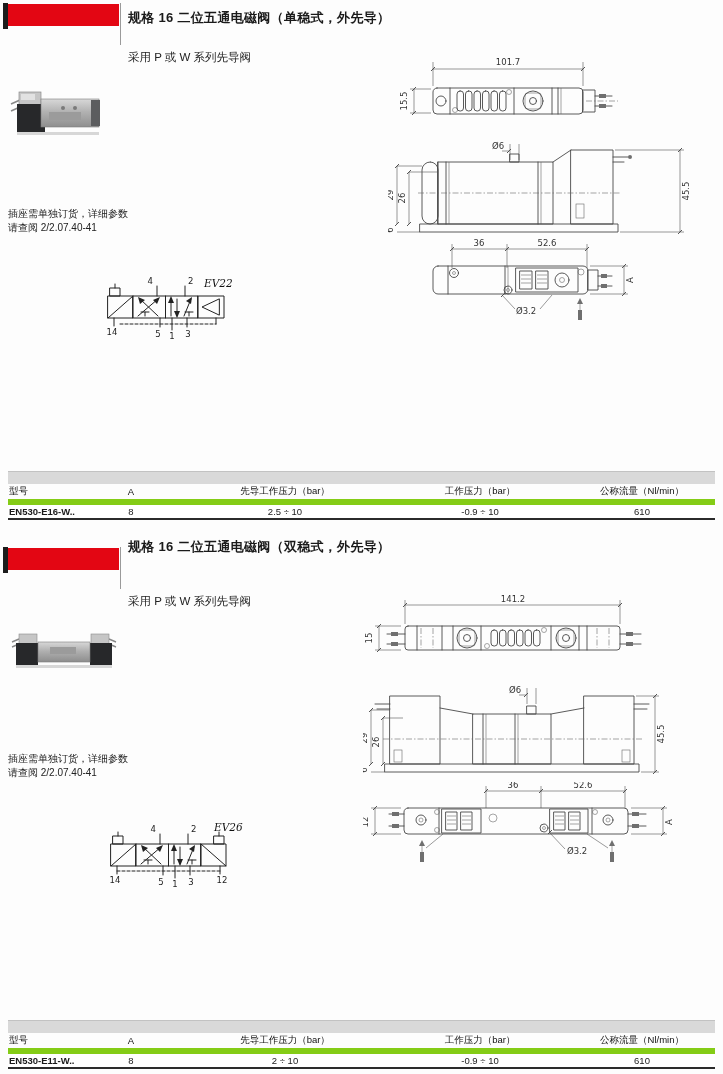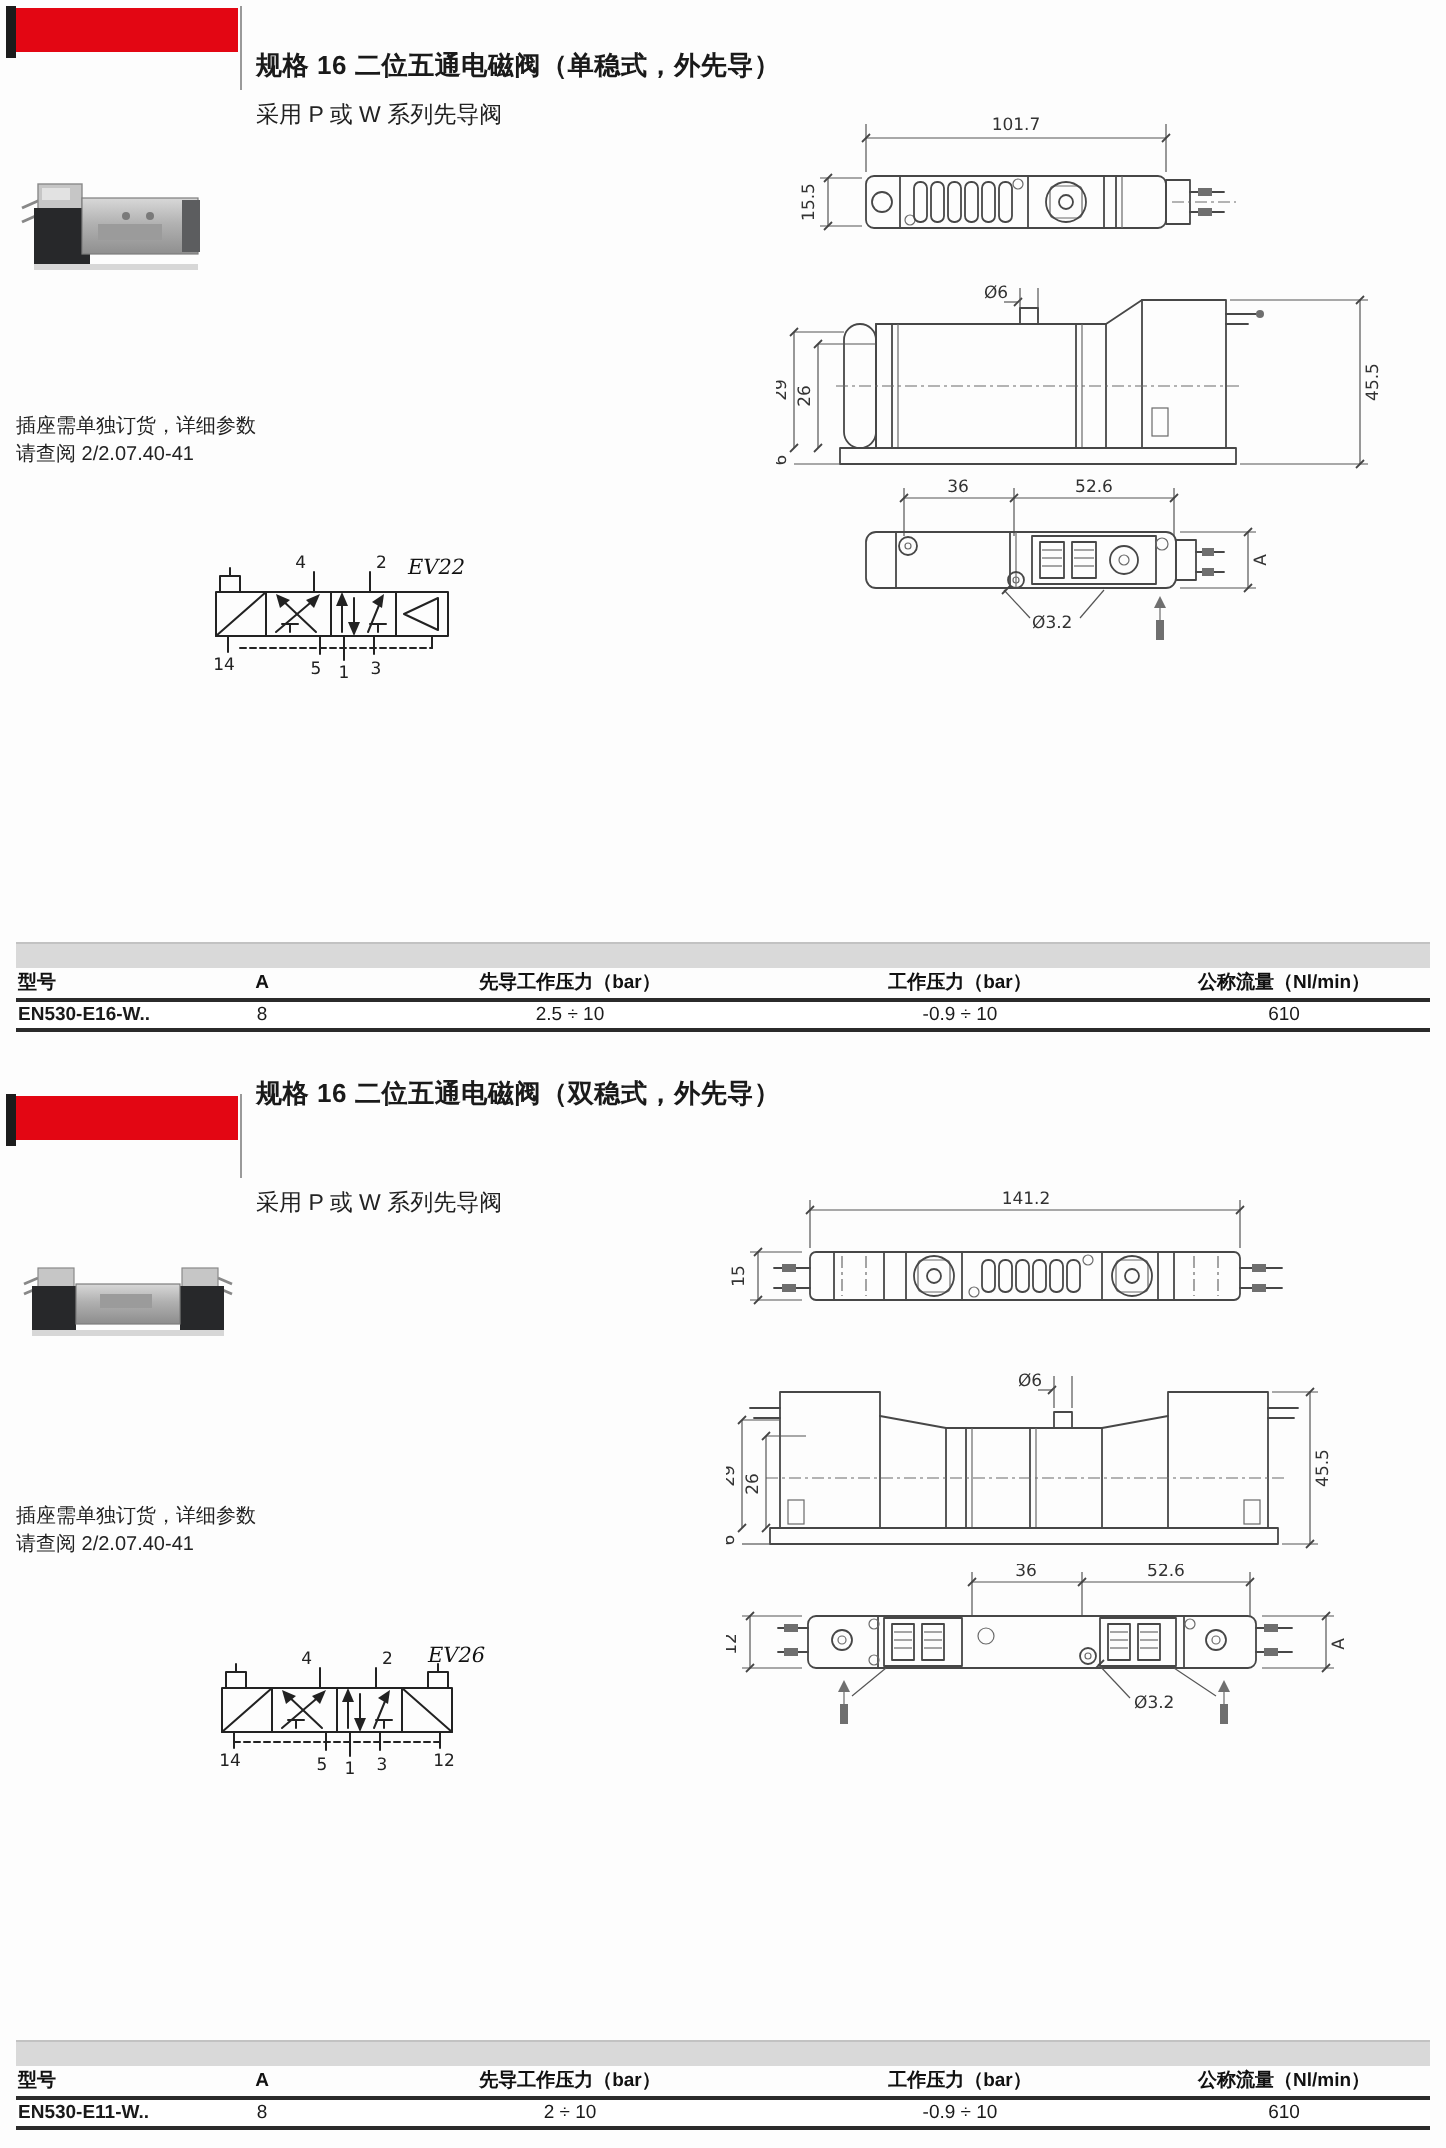--- a/index.html
+++ b/index.html
@@ -10,25 +10,25 @@
   .redbar{width:111px;height:22px;background:#e30613;}
   .vline{width:1px;height:42px;background:#9a9a9a;}
   .title{font-size:13px;font-weight:bold;letter-spacing:.3px;white-space:nowrap;}
   .subtitle{font-size:11.5px;color:#222;white-space:nowrap;}
   .note{font-size:10px;line-height:14px;color:#222;}
   
   .tablewrap{left:8px;width:707px;}
   .band{height:12px;background:#d9d9d9;border-top:1px solid #c2c2c2;}
   table{width:707px;border-collapse:collapse;table-layout:fixed;}
   th,td{font-size:9.5px;padding:1px 0;text-align:center;white-space:nowrap;overflow:hidden;}
-  th{font-weight:bold;color:#111;height:13px;}
+  th{font-weight:normal;color:#111;height:13px;}
   thead tr{border-bottom:2px solid #2b2b2b;}
   tbody tr{height:12px;}
   tbody tr.odd{background:#e9e9e9;}
-  tbody tr.even{background:#ffffff;border-top:1px solid #84cc16;}
+  tbody tr.even{background:#ffffff;border-top:6px solid #84cc16;}
   table{border-bottom:2.5px solid #2b2b2b;}
   .l{text-align:left;padding-left:1px;}
   .b{font-weight:bold;}
   
   svg .ln{fill:none;stroke:#474747;stroke-width:.9;stroke-linecap:round;stroke-linejoin:round;}
   svg .lt{fill:none;stroke:#6a6a6a;stroke-width:.6;}
   svg .dim{fill:none;stroke:#555;stroke-width:.6;}
   svg .tick{stroke:#444;stroke-width:.9;}
   svg .dash{stroke-dasharray:6 2 1.5 2;}
   svg .dash2{stroke-dasharray:3 2;}
@@ -38,21 +38,21 @@
   svg .car{fill:#222;stroke:none;}
   svg text.pt{font-family:"DejaVu Sans",sans-serif;font-size:8.5px;fill:#222;}
   svg text.ev{font-family:"DejaVu Serif","Liberation Serif",serif;font-style:italic;font-size:10.5px;fill:#111;}
 </style>
 </head>
 <body>
 
 <div class="abs blacktick" style="left:3px;top:3px"></div>
 <div class="abs redbar" style="left:8px;top:4px"></div>
 <div class="abs vline" style="left:120px;top:3px"></div>
-<div class="abs title" style="left:128px;top:24px">规格 16 二位五通电磁阀（单稳式，外先导）</div>
+<div class="abs title" style="left:128px;top:9px">规格 16 二位五通电磁阀（单稳式，外先导）</div>
 <div class="abs subtitle" style="left:128px;top:50px">采用 P 或 W 系列先导阀</div>
 
 <svg class="abs" style="left:5px;top:86px" width="110" height="58" viewBox="0 0 110 58">
   <defs>
     <linearGradient id="g1" x1="0" y1="0" x2="0" y2="1">
       <stop offset="0" stop-color="#d8d8d8"></stop>
         <stop offset="0.45" stop-color="#b2b2b2"></stop>
         <stop offset="1" stop-color="#8f8f8f"></stop>
     </linearGradient>
   </defs>

